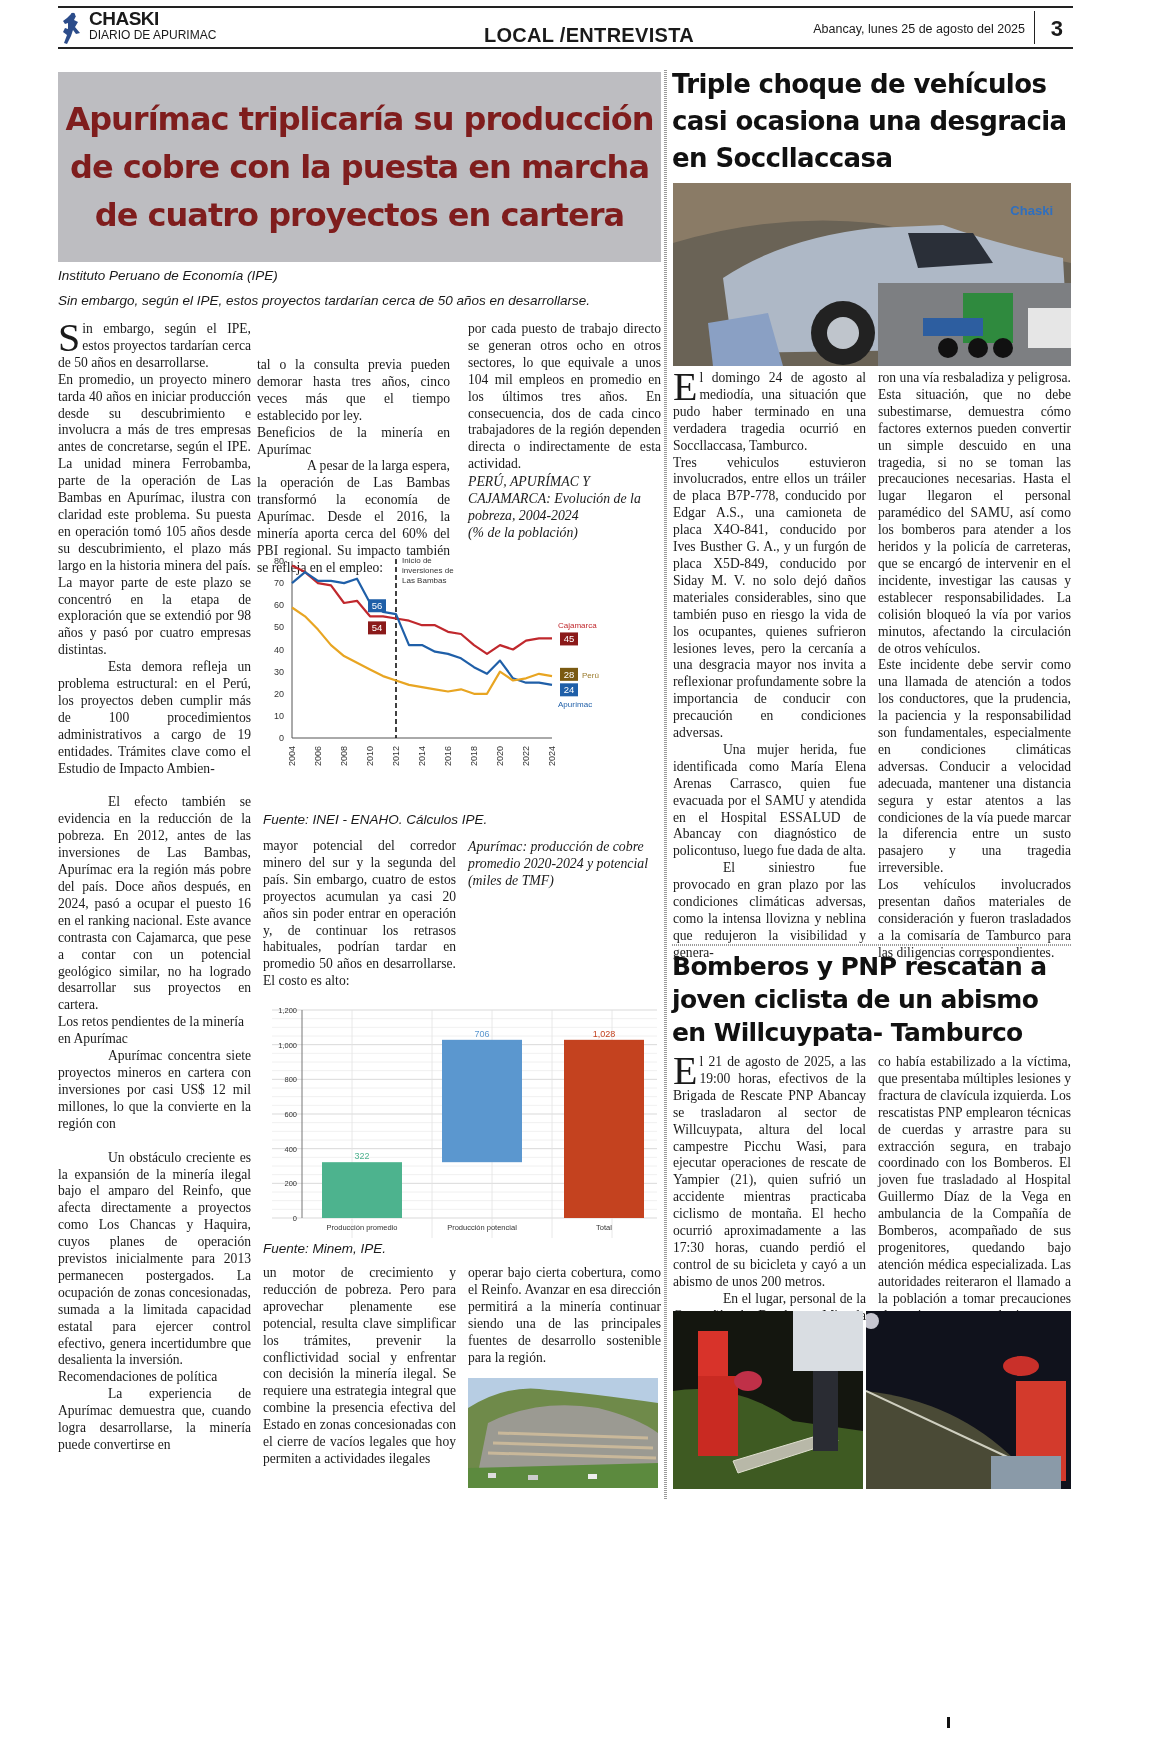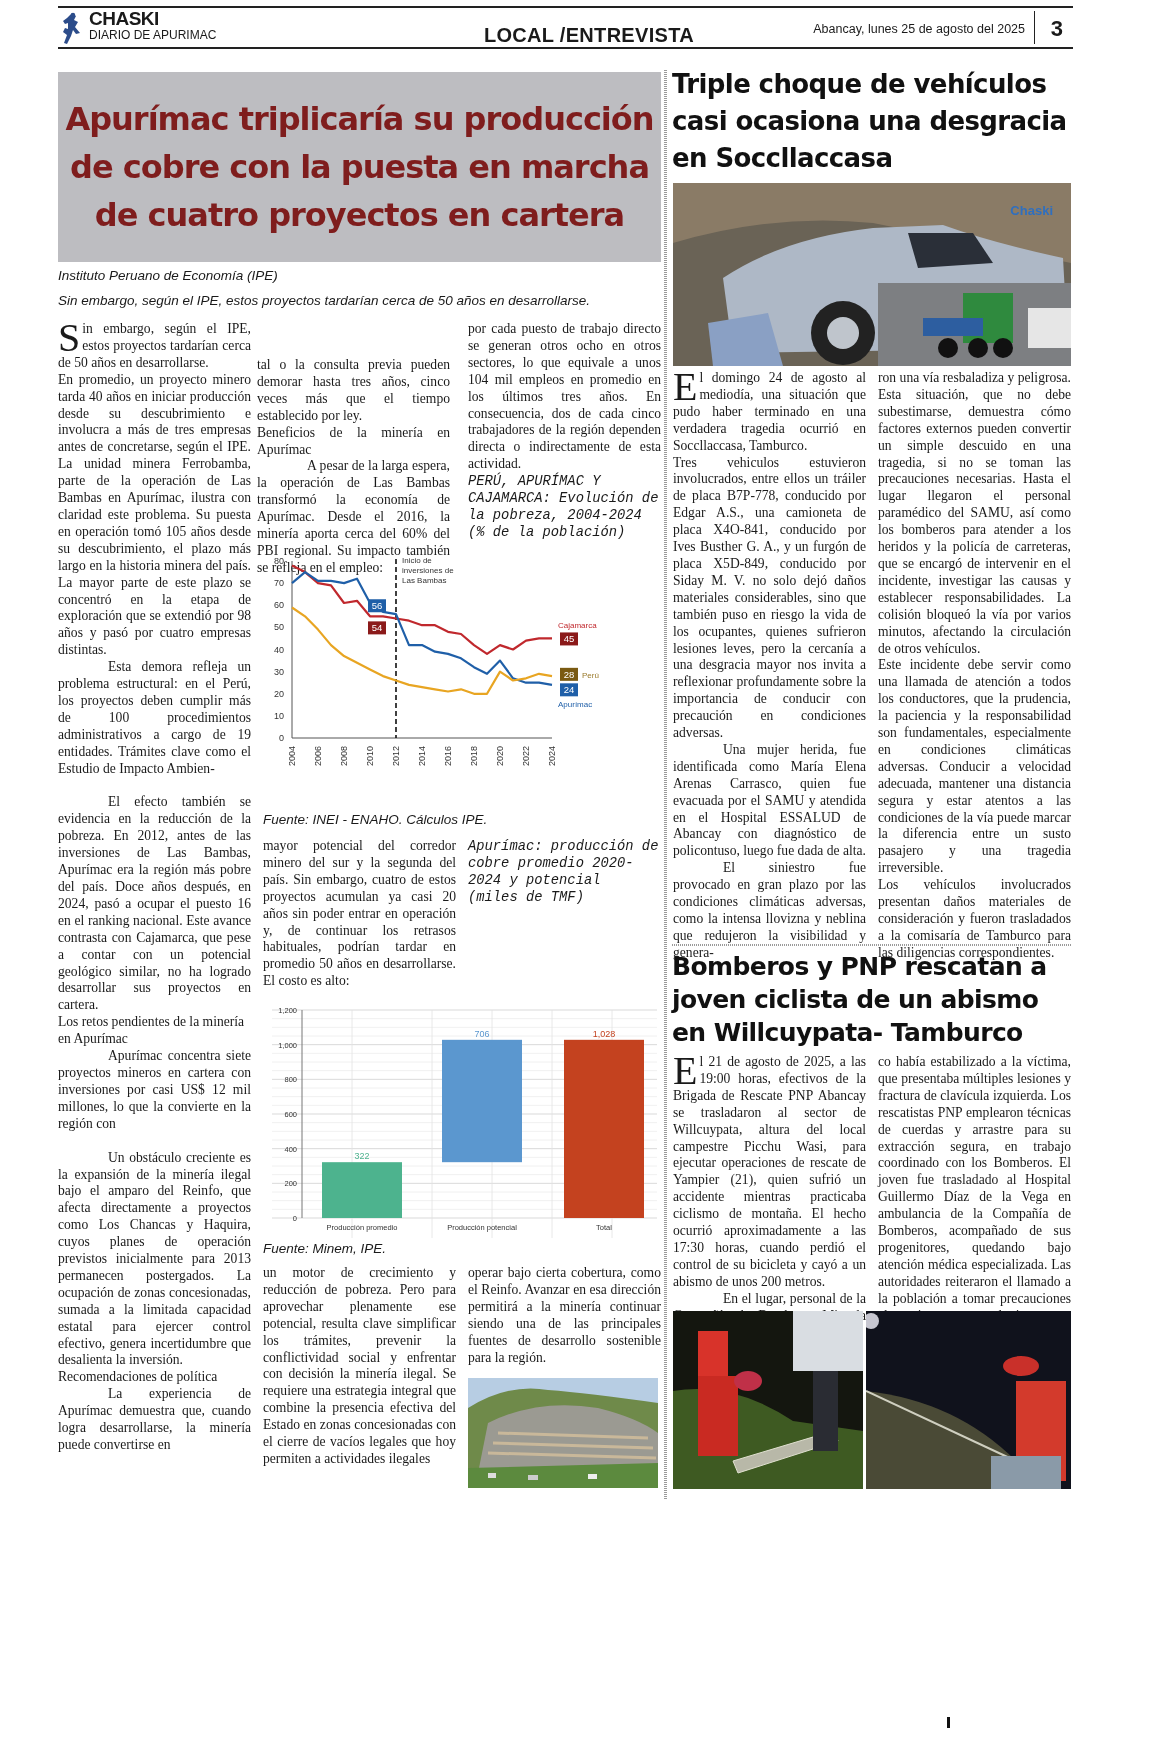--- a/index.html
+++ b/index.html
@@ -31,21 +31,21 @@
   .main-head h1 { font-family: "DejaVu Sans", sans-serif; font-weight: bold; font-size: 32px; line-height: 48px; letter-spacing: -1px; color: #7f1d1d; }
   .byline { position: absolute; left: 58px; top: 268px; font-family: "Liberation Sans", sans-serif; font-style: italic; font-size: 13.5px; }
   .lede { position: absolute; left: 58px; top: 293px; font-family: "Liberation Sans", sans-serif; font-style: italic; font-size: 13.5px; }
 
   
   .col { position: absolute; font-size: 13.6px; line-height: 16.9px; text-align: justify; hyphens: manual; }
   .col p { margin: 0; }
   .col .ind { text-indent: 50px; }
   .col .sp { margin-top: 17px; }
   .dropcap { float: left; font-size: 40px; line-height: 30px; margin: 2px 2px 0 0; font-family: "Liberation Serif", serif; }
-  .cap-it { font-family: Liberation Mono, monospace; font-style: italic; font-size: 13.8px; line-height: 17px; text-align: left; }
+  .cap-it { font-family: Liberation Serif, serif; font-style: italic; font-size: 13.8px; line-height: 17px; text-align: left; }
 
   
   .chart-box { position: absolute; }
   .src { position: absolute; font-family: "Liberation Sans", sans-serif; font-style: italic; font-size: 13.5px; }
 
   
   .side-head { position: absolute; left: 672px; width: 400px; text-align: left;
     font-family: "DejaVu Sans", sans-serif; font-weight: bold; color: #111; letter-spacing: -0.6px; }
   .photo { position: absolute; overflow: hidden; }
   .tick { position: absolute; bottom: 4px; right: 290px; }

